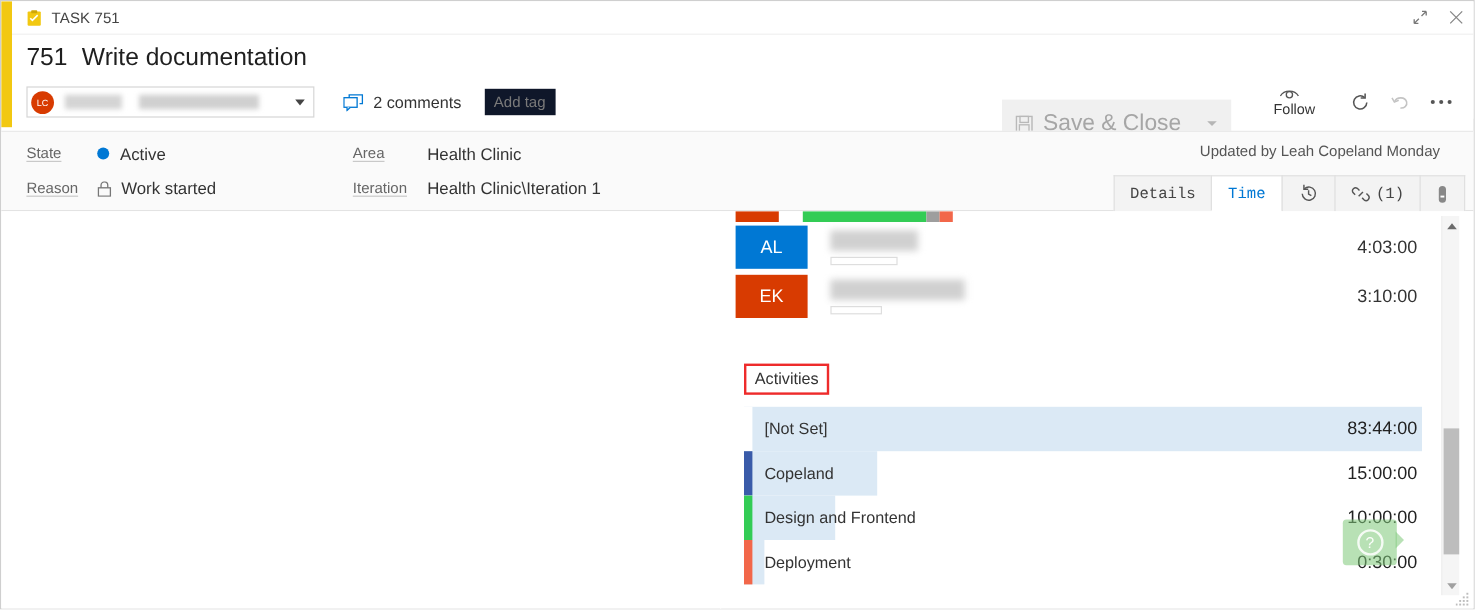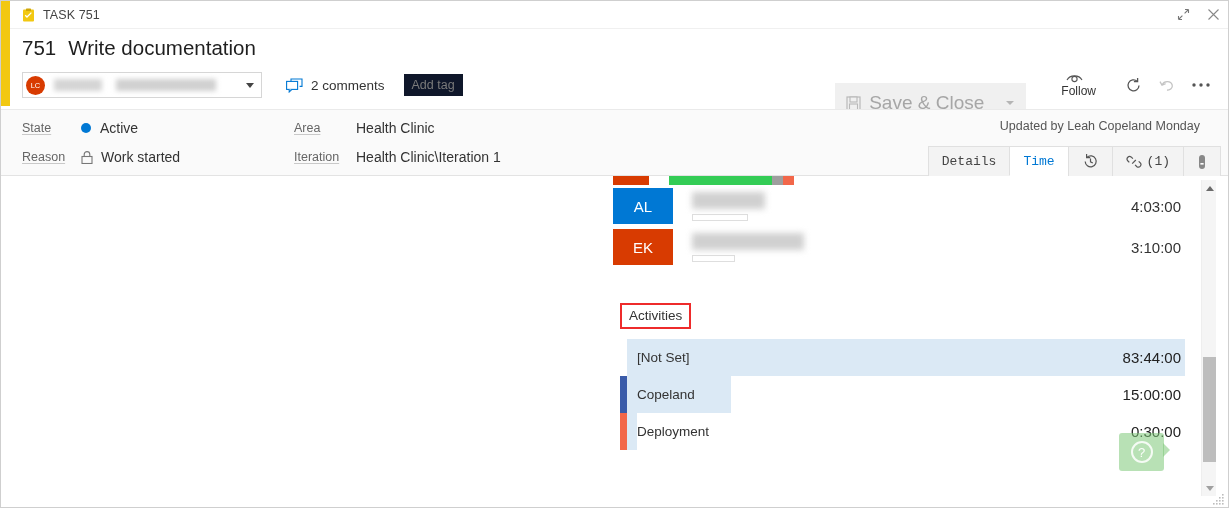--- a/index.html
+++ b/index.html
@@ -600,20 +600,27 @@
 
         <div class="act-row">
           <span class="act-bar" style="width:111px;">
             <span class="act-bar-color" style="background:#3a5ba9;"></span>
           </span>
           <span class="act-name">Copeland</span>
           <span class="act-time">15:00:00</span>
         </div>
 
 
+        <div class="act-row">
+          <span class="act-bar" style="width:76px;">
+            <span class="act-bar-color" style="background:#33cc55;"></span>
+          </span>
+          <span class="act-name">Design and Frontend</span>
+          <span class="act-time">10:00:00</span>
+        </div>
 
         <div class="act-row">
           <span class="act-bar" style="width:17px;">
             <span class="act-bar-color" style="background:#f2674a;"></span>
           </span>
           <span class="act-name">Deployment</span>
           <span class="act-time">0:30:00</span>
         </div>
 
       </div>

